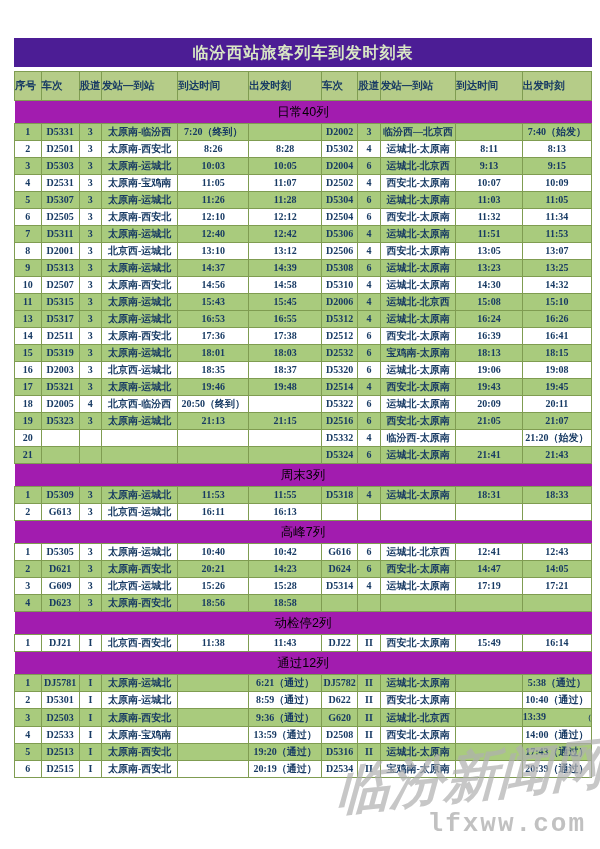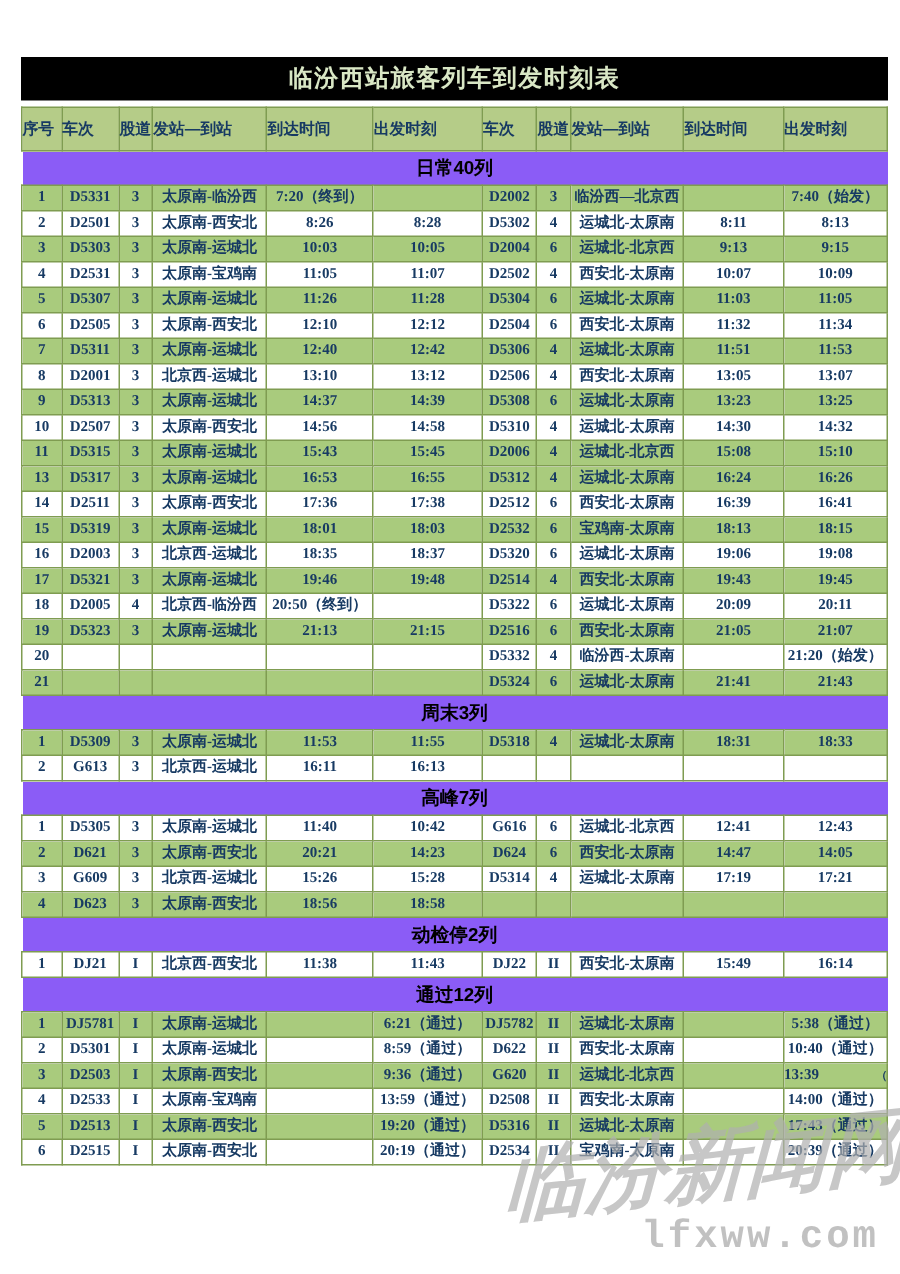--- a/index.html
+++ b/index.html
@@ -2,41 +2,41 @@
 <html><head>
 <meta charset="utf-8">
 <style>
   html,body{margin:0;padding:0;}
   body{
     width:600px;height:849px;position:relative;overflow:hidden;
     background:#ffffff;font-family:"Liberation Sans",sans-serif;
   }
   .page{position:absolute;left:14px;top:38px;width:578px;}
   .title-bar{
-    background:#000000;color:#d9e7c5;height:29px;line-height:29px;
+    background:#4c1d95;color:#d9e7c5;height:29px;line-height:29px;
     text-align:center;font-size:16px;font-weight:bold;letter-spacing:1px;
     margin-bottom:4px;
   }
   table.timetable{
     width:100%;border-collapse:collapse;table-layout:fixed;
   }
   table.timetable th{
     background:#b5cc88;border:1px solid #7f9c51;color:#173a63;
     font-size:10.5px;font-weight:bold;padding:7px 0;text-align:left;
   }
   table.timetable td{
     border:1px solid #7f9c51;color:#173a63;background:#ffffff;
     font-family:"Liberation Serif",serif;font-weight:bold;
     font-size:10px;line-height:12px;padding:2px 0;text-align:center;
     overflow:hidden;white-space:nowrap;
   }
   table.timetable tr.shaded td{background:#a9cb7d;}
   table.timetable td.band{
-    border:none;background:#8b5cf6;color:#000000;
-    font-family:"Liberation Sans",sans-serif;font-weight:bold;
+    border:none;background:#a21caf;color:#000000;
+    font-family:"Liberation Sans",sans-serif;font-weight:normal;
     font-size:12.5px;padding:4px 0;line-height:14px;margin-top:24px;
   }
   td .paren-small{font-size:7.5px;padding-left:38px;}
   .watermark{
     position:absolute;right:6px;top:710px;width:250px;text-align:right;
     pointer-events:none;
   }
   .wm-name{
     font-family:"Liberation Serif",serif;font-weight:bold;font-style:italic;
     font-size:54px;color:rgba(175,175,175,0.7);
@@ -377,21 +377,21 @@
           <td></td>
         </tr>
         <tr>
           <td colspan="11" class="band">高峰7列</td>
         </tr>
         <tr>
           <td>1</td>
           <td>D5305</td>
           <td>3</td>
           <td>太原南-运城北</td>
-          <td>11:40</td>
+          <td>10:40</td>
           <td>10:42</td>
           <td>G616</td>
           <td>6</td>
           <td>运城北-北京西</td>
           <td>12:41</td>
           <td>12:43</td>
         </tr>
         <tr class="shaded">
           <td>2</td>
           <td>D621</td>

